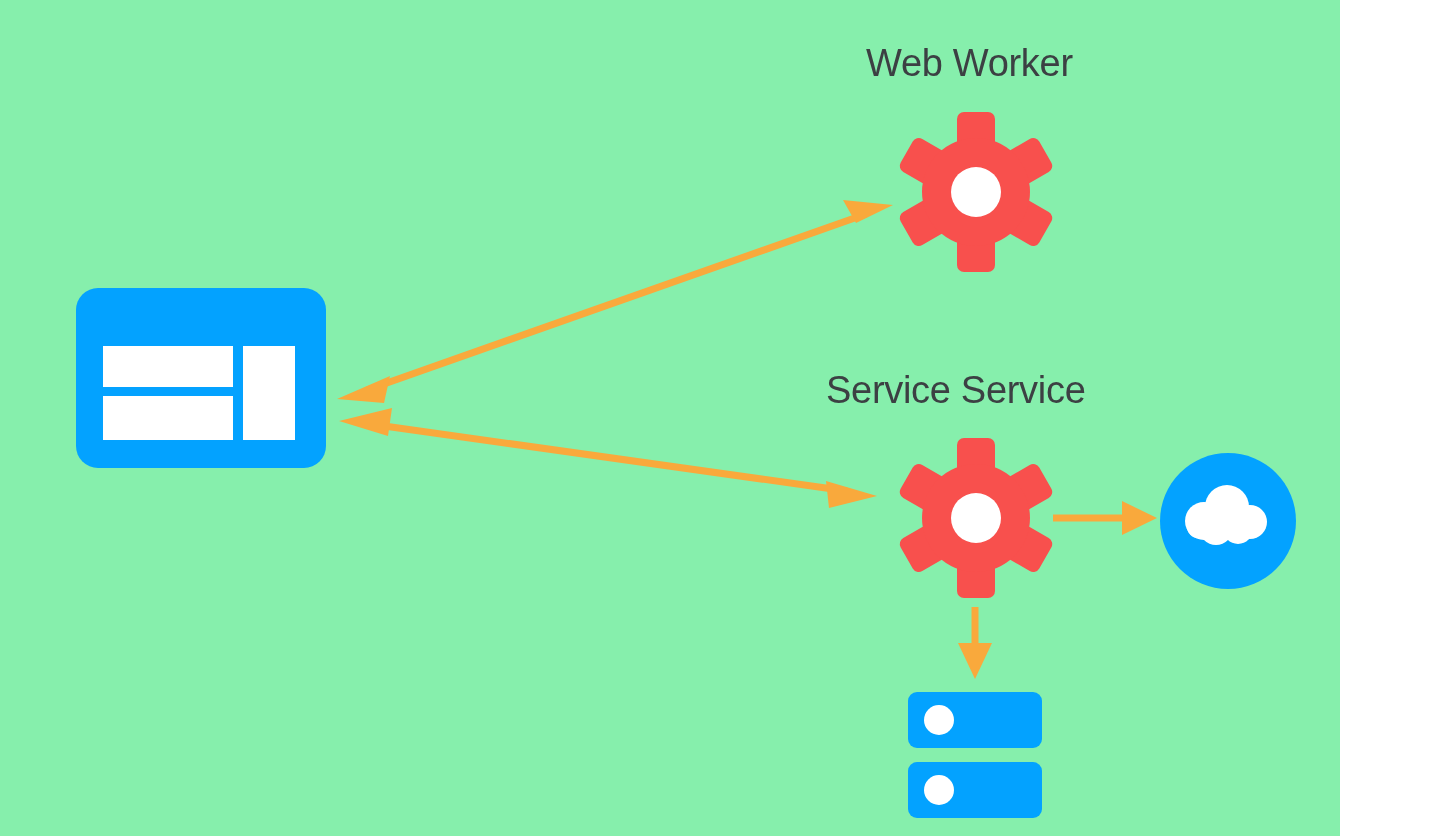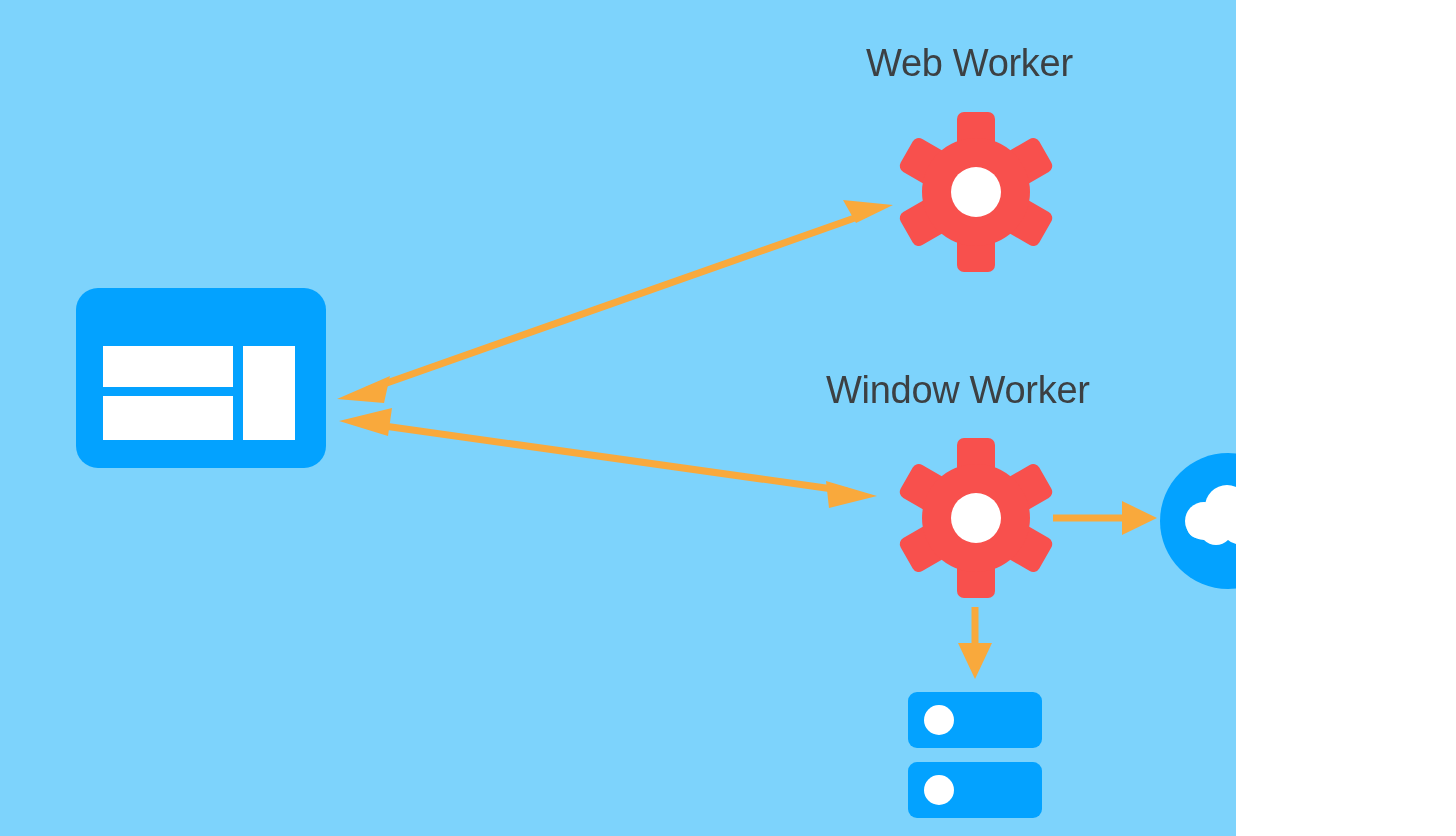--- a/index.html
+++ b/index.html
@@ -5,23 +5,23 @@
   html, body {
     margin: 0;
     padding: 0;
     background: #ffffff;
   }
   body {
     font-family: "Liberation Sans", sans-serif;
   }
   #canvas {
     position: relative;
-    width: 1236px;
+    width: 1340px;
     height: 836px;
-    background: #7dd3fc;
+    background: #86efac;
     overflow: hidden;
   }
   .node-label {
     position: absolute;
     color: #3c4043;
     font-family: "Liberation Sans", sans-serif;
     font-size: 38px;
     font-weight: 500;
     letter-spacing: -0.3px;
     white-space: nowrap;
@@ -79,21 +79,21 @@
     </g>
 
     <g>
       <line x1="975" y1="607" x2="975" y2="648" stroke="#f9a93c" stroke-width="7" stroke-linecap="butt"></line>
       <polygon points="975,679 958,643 992,643" fill="#f9a93c"></polygon>
     </g>
   </svg>
 
   <div class="node-label" id="label-web-worker">Web Worker</div>
 
-  <div class="node-label" id="label-service-worker">Window Worker</div>
+  <div class="node-label" id="label-service-worker">Service Service</div>
 
 
   <div class="icon-wrap" id="icon-window">
     <svg viewBox="0 0 250 180" width="250" height="180">
       <rect x="0" y="0" width="250" height="180" rx="22" ry="22" fill="#03a2ff"></rect>
 
       <rect x="27" y="58" width="130" height="41" fill="#ffffff"></rect>
       <rect x="27" y="108" width="130" height="44" fill="#ffffff"></rect>
 
       <rect x="167" y="58" width="52" height="94" fill="#ffffff"></rect>

